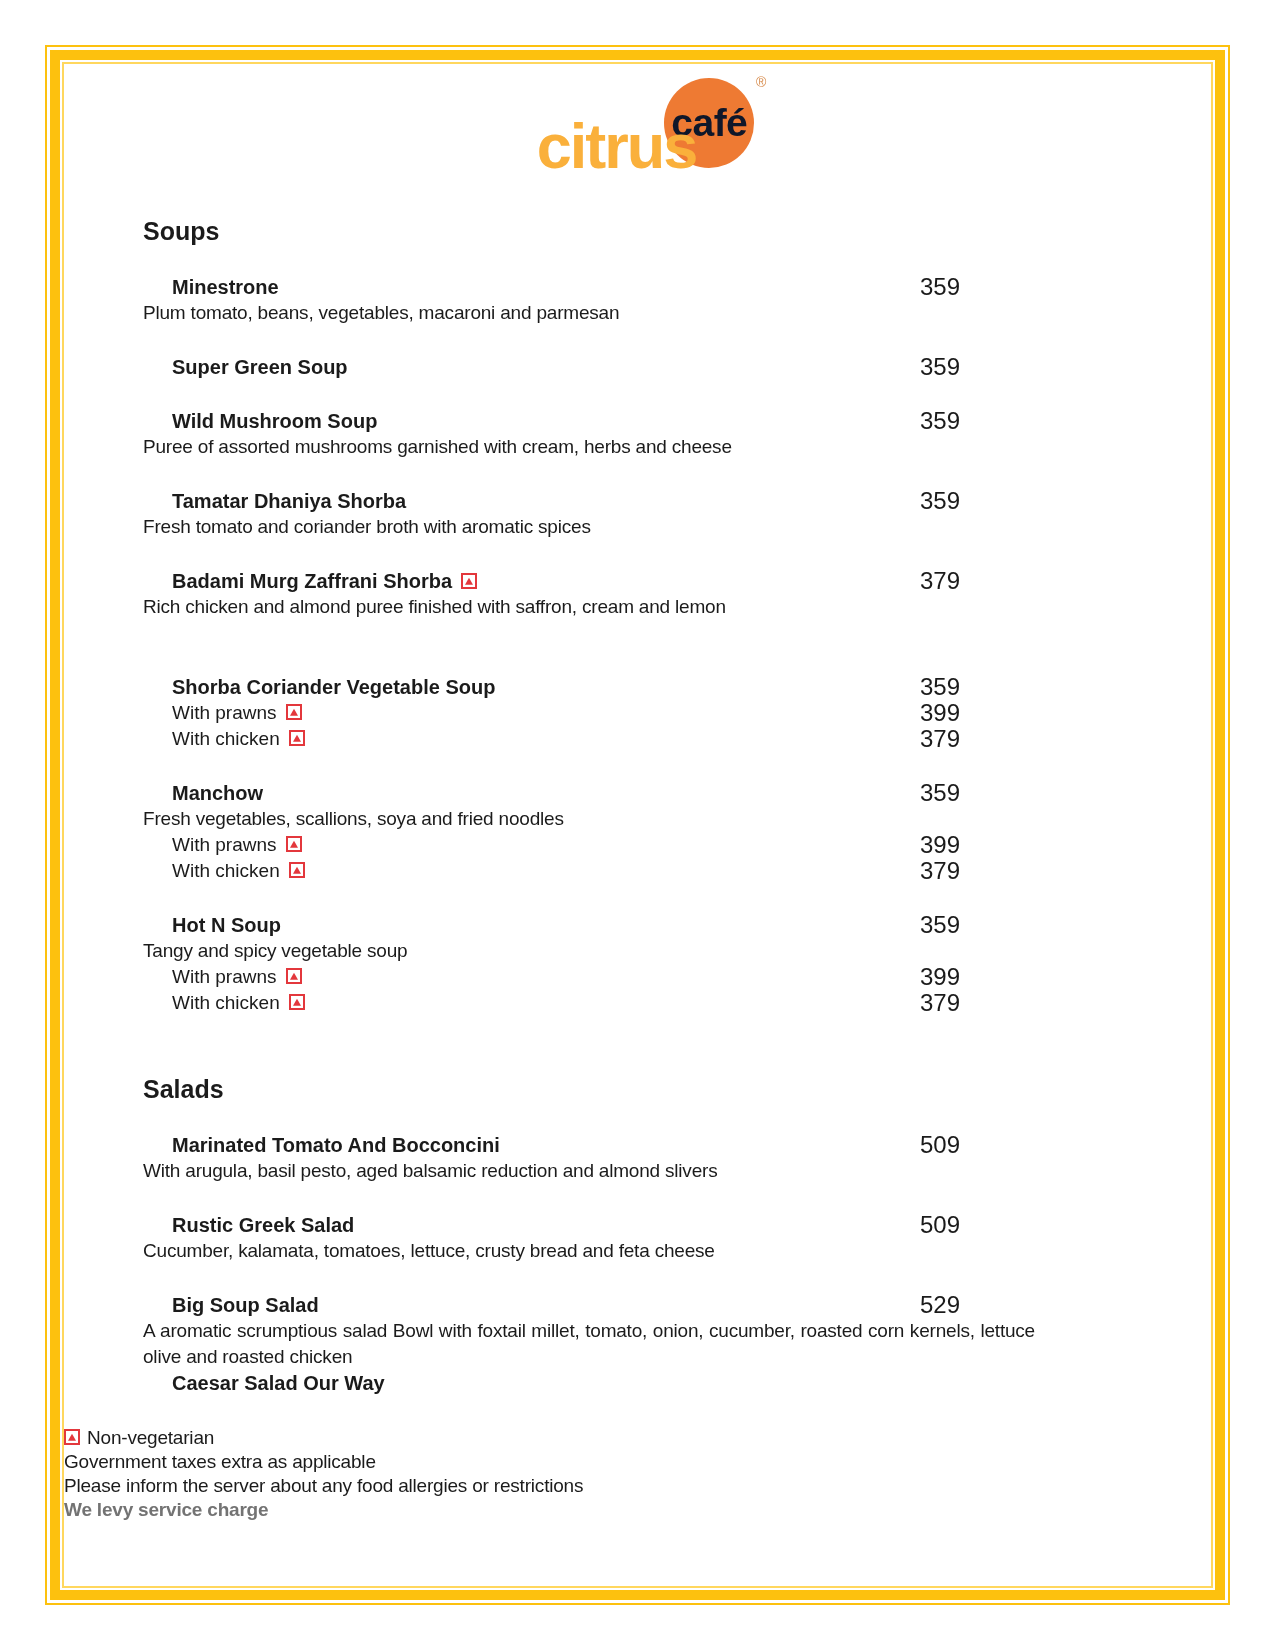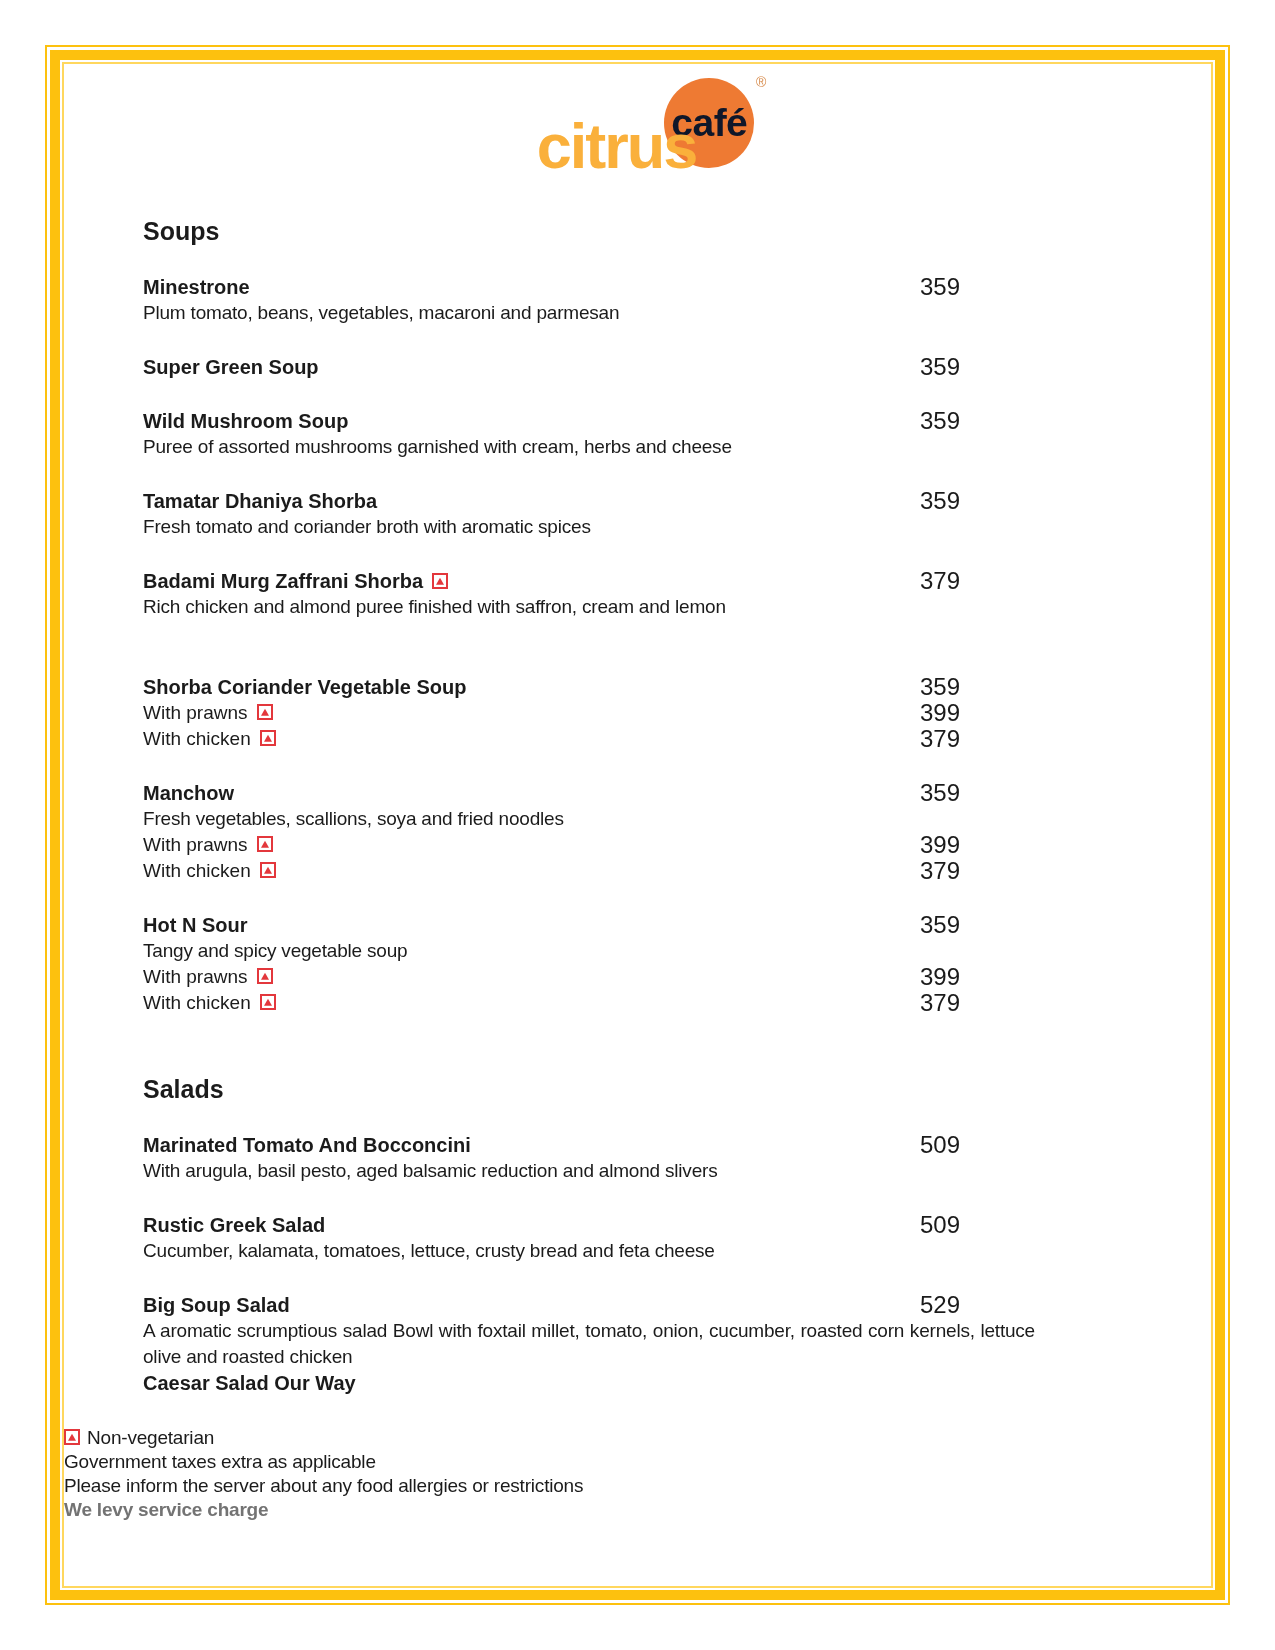--- a/index.html
+++ b/index.html
@@ -28,21 +28,21 @@
   .content { width:892px; margin-left:79px; }
   .section-title { font-size:25px; font-weight:bold; margin:0; line-height:30px; }
   .menu-section { margin-top:30px; }
   .menu-section + .menu-section { margin-top:58px; }
 
   .item { margin-top:28px; }
   .item.extra-gap { margin-top:54px; }
   .item.tight { margin-top:0; }
 
   .row { display:flex; justify-content:space-between; align-items:center;
-         padding-right:75px; line-height:26px; }
+         padding-right:75px; line-height:26px;margin-left:29px; }
   .name  { font-size:20px; font-weight:bold; }
   .price { font-size:24px; font-weight:normal; white-space:nowrap; }
   .desc  { font-size:19px; line-height:26px; letter-spacing:-0.2px; text-align:justify; }
   .vname { font-size:19px; font-weight:normal; }
 
   
   .nv { display:inline-block; width:12px; height:12px; border:2px solid #E3373C;
         background:#fff; margin-left:9px; position:relative; vertical-align:-1px; }
   .nv::after { content:""; position:absolute; left:50%; top:50%;
         transform:translate(-50%,-46%); width:0; height:0;
@@ -134,21 +134,21 @@
                     <span class="vname">With prawns<span class="nv"></span></span>
                     <span class="price">399</span>
                   </div>
                   <div class="row">
                     <span class="vname">With chicken<span class="nv"></span></span>
                     <span class="price">379</span>
                   </div>
                 </div>
                 <div class="item">
                   <div class="row">
-                    <span class="name">Hot N Sour</span>
+                    <span class="name">Hot N Soup</span>
                     <span class="price">359</span>
                   </div>
                   <div class="desc">Tangy and spicy vegetable soup</div>
                   <div class="row">
                     <span class="vname">With prawns<span class="nv"></span></span>
                     <span class="price">399</span>
                   </div>
                   <div class="row">
                     <span class="vname">With chicken<span class="nv"></span></span>
                     <span class="price">379</span>

